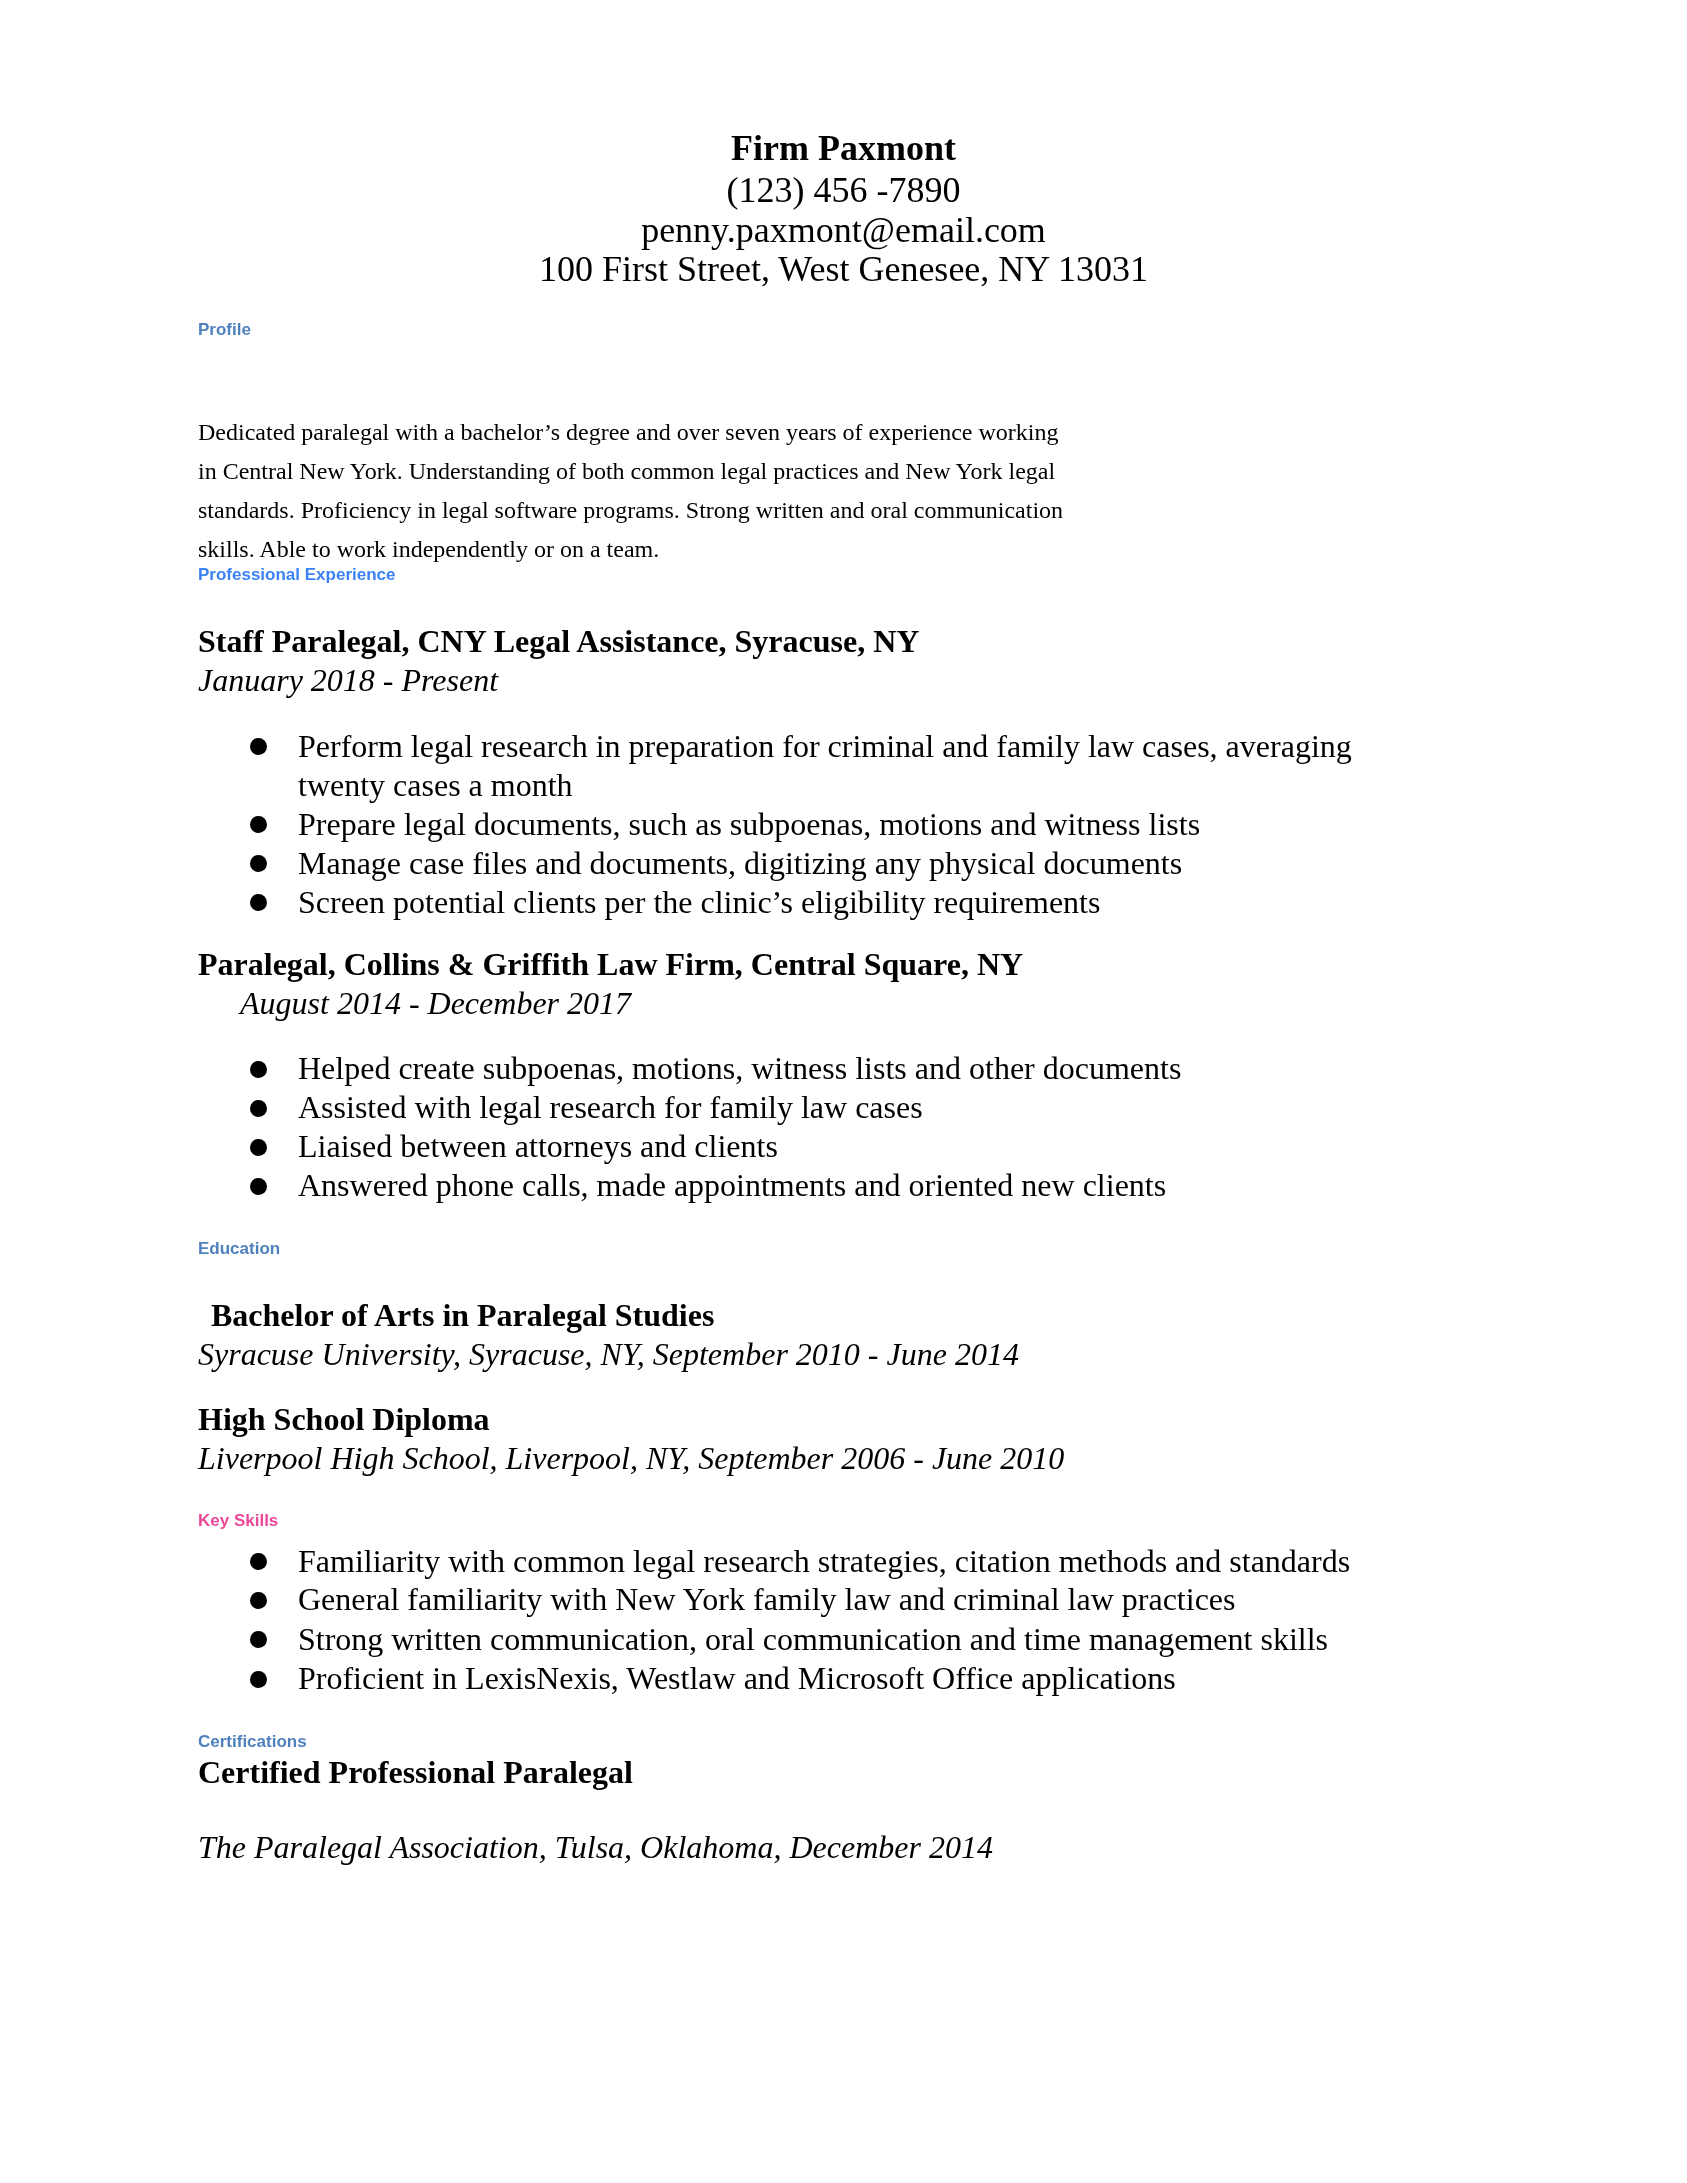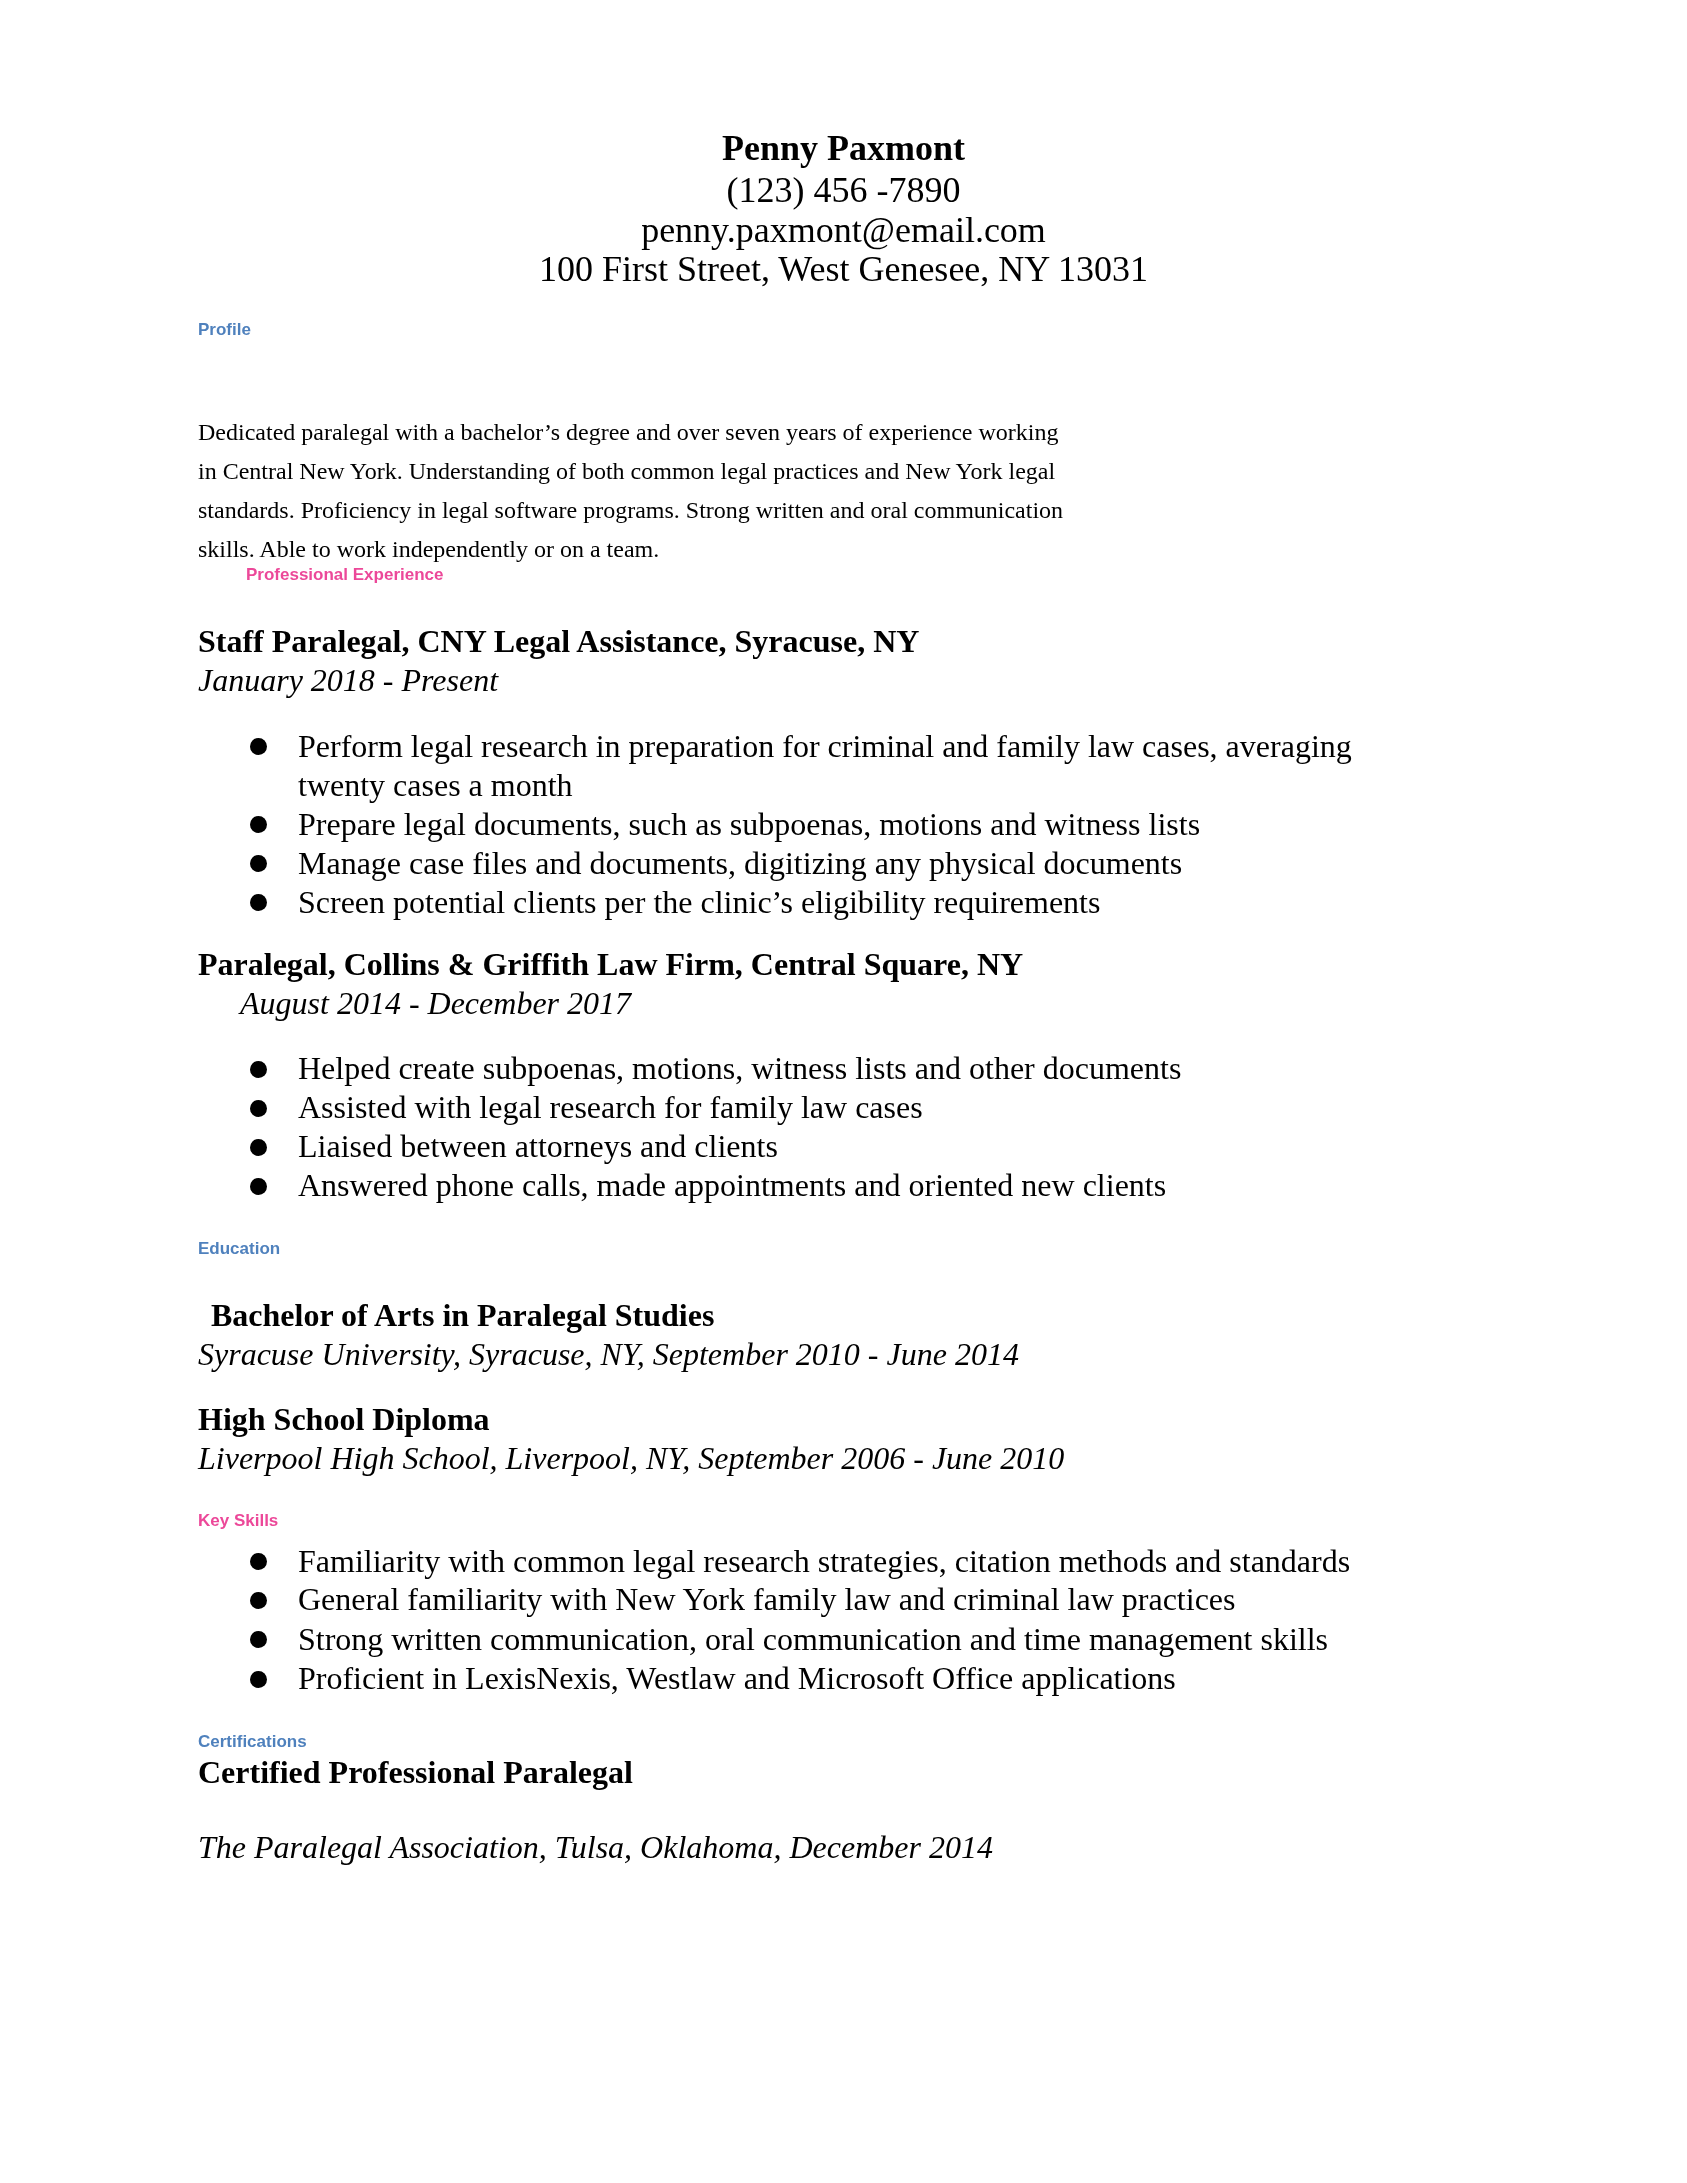--- a/index.html
+++ b/index.html
@@ -17,32 +17,32 @@
   .sub { left: 198px; font-size: 32px; font-style: italic; }
   .bullet { left: 250px; width: 20px; height: 20px; }
   .bullet::before { content: ""; position: absolute; left: 0; top: 0; width: 17px; height: 17px; border-radius: 50%; background: #000; }
   .btext { left: 298px; font-size: 32px; text-align: center; }
 </style>
 </head>
 <body>
 
 <div class="page serif">
 
-  <div class="abs center name serif" style="top:130px;">Penny Paxmont</div>
+  <div class="abs center name serif" style="top:130px;">Firm Paxmont</div>
   <div class="abs center contact serif" style="top:172px;">(123) 456 -7890</div>
   <div class="abs center contact serif" style="top:212px;">penny.paxmont@email.com</div>
   <div class="abs center contact serif" style="top:251px;">100 First Street, West Genesee, NY 13031</div>
 
   <div class="abs heading sans" style="top: 321px; color: rgb(79, 129, 189);">Profile</div>
   <div class="abs body-text serif" style="top:380px;">Dedicated paralegal with a bachelor’s degree and over seven years of experience working</div>
   <div class="abs body-text serif" style="top:419px;">in Central New York. Understanding of both common legal practices and New York legal</div>
   <div class="abs body-text serif" style="top:458px;">standards. Proficiency in legal software programs. Strong written and oral communication</div>
   <div class="abs body-text serif" style="top:497px;">skills. Able to work independently or on a team.</div>
 
-  <div class="abs heading sans" style="top: 566px; color: #ec4899; margin-left: 48px;">Professional Experience</div>
+  <div class="abs heading sans" style="top: 566px; color: #3b82f6;">Professional Experience</div>
 
   <div class="abs title serif" style="top:625px;">Staff Paralegal, CNY Legal Assistance, Syracuse, NY</div>
   <div class="abs sub serif" style="top:664px;">January 2018 - Present</div>
 
   <div class="abs bullet" style="top:738px;"></div>
   <div class="abs btext serif" style="top:730px;">Perform legal research in preparation for criminal and family law cases, averaging</div>
   <div class="abs btext serif" style="top:769px;">twenty cases a month</div>
   <div class="abs bullet" style="top:816px;"></div>
   <div class="abs btext serif" style="top:808px;">Prepare legal documents, such as subpoenas, motions and witness lists</div>
   <div class="abs bullet" style="top:855px;"></div>

